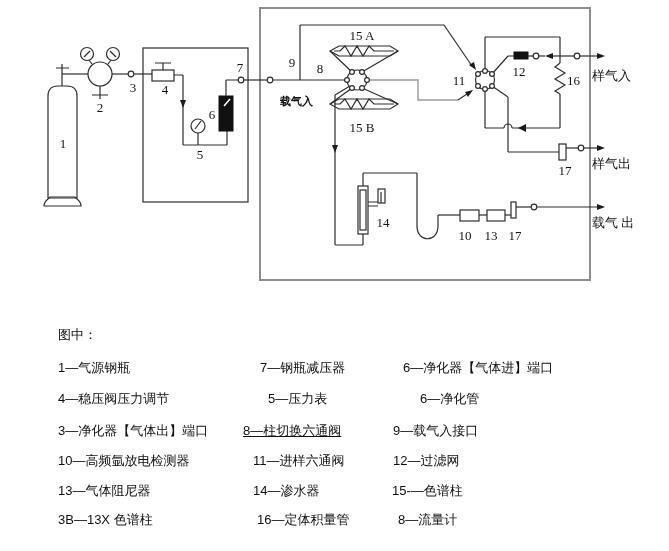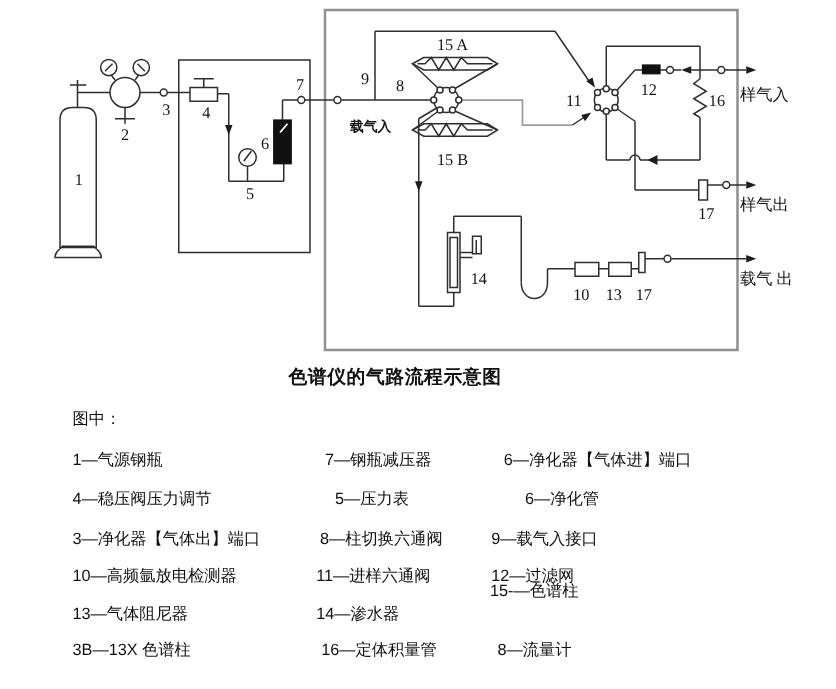--- a/index.html
+++ b/index.html
@@ -182,43 +182,42 @@
   <text class="num" x="465" y="240" text-anchor="middle">10</text>
   <text class="num" x="491" y="240" text-anchor="middle">13</text>
   <text class="num" x="515" y="240" text-anchor="middle">17</text>
 
   <text class="port-small" x="280" y="105">载气入</text>
   <text class="port" x="592" y="80">样气入</text>
   <text class="port" x="592" y="168">样气出</text>
   <text class="port" x="592" y="227">载气 出</text>
 </svg>
 
-<div id="title">色谱仪的气路流程示意图</div>
 
 <div id="legend-heading">图中：</div>
 
 <div>
   <span class="legend-cell" style="left:58px;top:359px;">1—气源钢瓶</span>
   <span class="legend-cell" style="left:260px;top:359px;">7—钢瓶减压器</span>
   <span class="legend-cell" style="left:403px;top:359px;">6—净化器【气体进】端口</span>
 
   <span class="legend-cell" style="left:58px;top:390px;">4—稳压阀压力调节</span>
   <span class="legend-cell" style="left:268px;top:390px;">5—压力表</span>
   <span class="legend-cell" style="left:420px;top:390px;">6—净化管</span>
 
   <span class="legend-cell" style="left:58px;top:422px;">3—净化器【气体出】端口</span>
-  <span class="legend-cell" style="left:256px;top:422px;">8—柱切换六通阀</span>
+  <span class="legend-cell" style="left:243px;top:422px;text-decoration:underline;">8—柱切换六通阀</span>
   <span class="legend-cell" style="left:393px;top:422px;">9—载气入接口</span>
 
   <span class="legend-cell" style="left:58px;top:452px;">10—高频氩放电检测器</span>
   <span class="legend-cell" style="left:253px;top:452px;">11—进样六通阀</span>
   <span class="legend-cell" style="left:393px;top:452px;text-align:center;">12—过滤网</span>
 
   <span class="legend-cell" style="left:58px;top:482px;">13—气体阻尼器</span>
   <span class="legend-cell" style="left:253px;top:482px;">14—渗水器</span>
-  <span class="legend-cell" style="left:392px;top:464px;">15-—色谱柱</span>
+  <span class="legend-cell" style="left:392px;top:482px;">15-—色谱柱</span>
 
   <span class="legend-cell" style="left:58px;top:511px;">3B—13X 色谱柱</span>
   <span class="legend-cell" style="left:257px;top:511px;">16—定体积量管</span>
   <span class="legend-cell" style="left:398px;top:511px;">8—流量计</span>
 </div>
 
 </div>
 
 </body></html>

